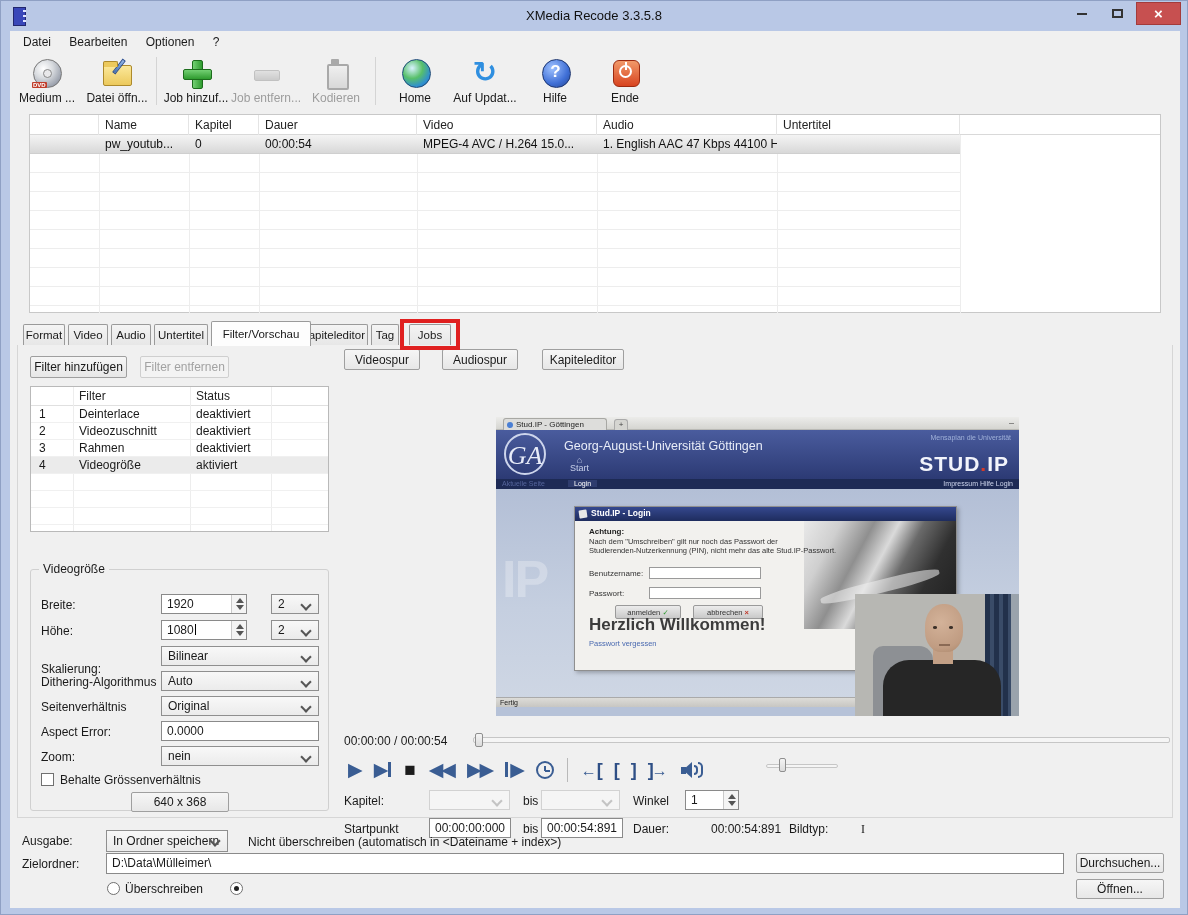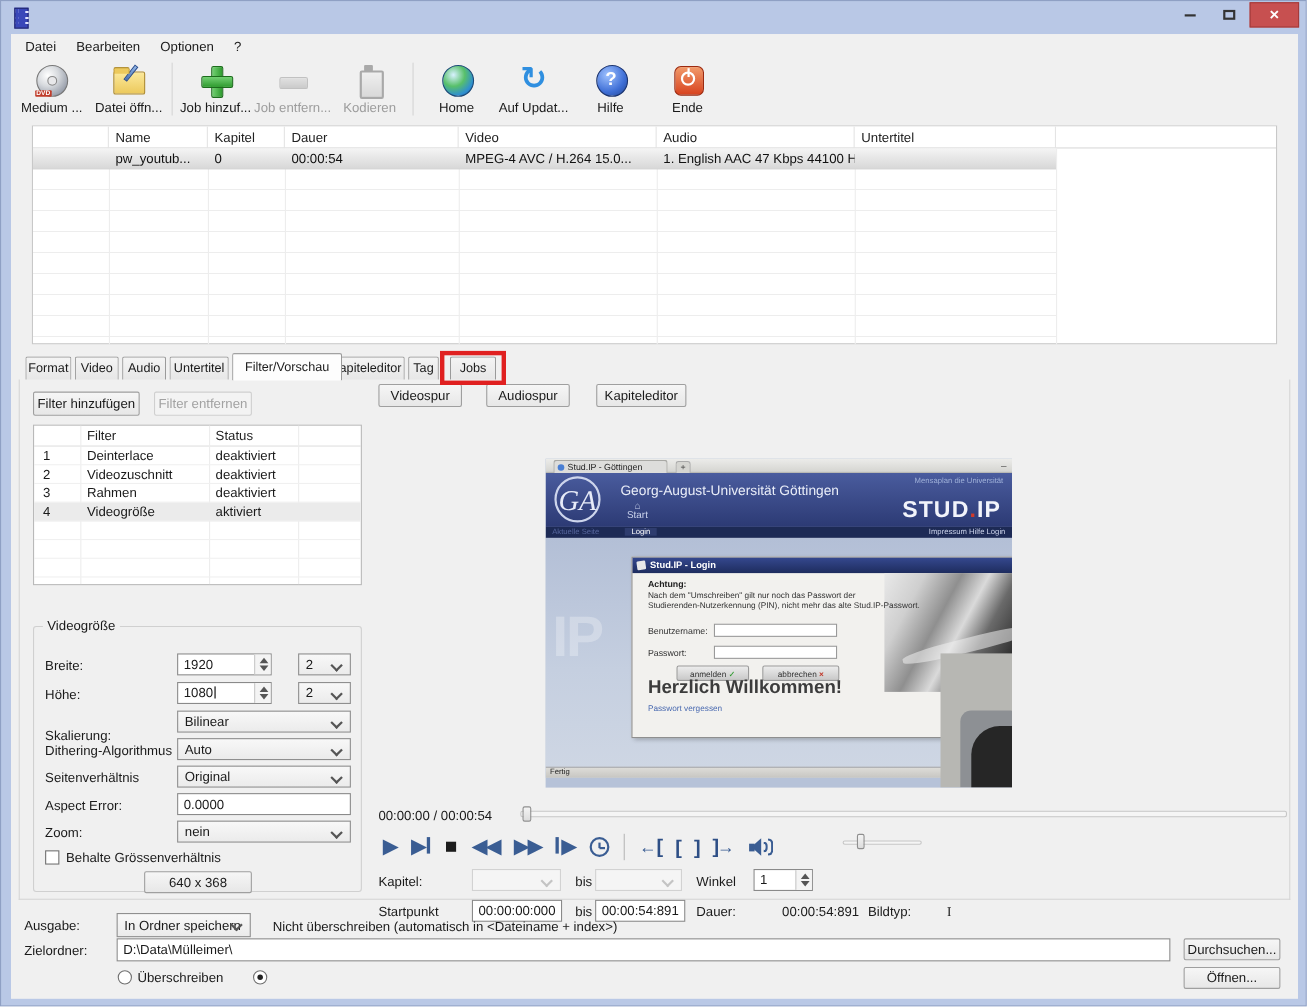--- a/index.html
+++ b/index.html
@@ -133,21 +133,21 @@
   .spk { position:relative; display:inline-block; width:24px; height:20px; }
   .spk .box { position:absolute; left:0; top:7px; width:5px; height:7px; background:#3a5d93; }
   .spk .tri { position:absolute; left:2px; top:2px; width:0; height:0; border-top:8px solid transparent; border-bottom:8px solid transparent; border-right:9px solid #3a5d93; }
   .spk .w1 { position:absolute; left:13px; top:5px; width:4px; height:10px; border:2px solid #3a5d93; border-left:none; border-radius:0 10px 10px 0; }
   .spk .w2 { position:absolute; left:17px; top:2px; width:5px; height:16px; border:2px solid #3a5d93; border-left:none; border-radius:0 14px 14px 0; }
 
   .track { position:absolute; background:#f5f5f5; border:1px solid #c6c6c6; border-radius:2px; }
   .thumb { position:absolute; background:linear-gradient(#f4f4f4,#dcdcdc); border:1px solid #8f8f8f; border-radius:2px; }
 
   
-  .prev { position:absolute; left:478px; top:72px; width:424px; height:299px; overflow:hidden; background:#b6c2d8; }
+  .prev { position:absolute; left:478px; top:72px; width:523px; height:299px; overflow:hidden; background:#b6c2d8; }
   .pv-tabbar { position:absolute; left:0; top:0; width:100%; height:13px; background:linear-gradient(#ececea,#d5d5d1); border-bottom:1px solid #b9b9b5; }
   .pv-tab { position:absolute; left:7px; top:1px; width:104px; height:12px; background:#dddddb; border:1px solid #a8a8a4; border-bottom:none; border-radius:3px 3px 0 0; font-size:8px; padding:1px 0 0 12px; color:#222; white-space:nowrap; overflow:hidden; }
   .pv-tab::before { content:""; position:absolute; left:3px; top:3px; width:6px; height:6px; border-radius:50%; background:#4a7fd4; }
   .pv-plus { position:absolute; left:118px; top:2px; width:14px; height:11px; background:#d5d5d1; border:1px solid #aaa; border-bottom:none; border-radius:3px 3px 0 0; font-size:8px; text-align:center; color:#444; }
   .pv-winmin { position:absolute; right:5px; top:1px; font-size:9px; color:#555; }
   .pv-head { position:absolute; left:0; top:13px; width:100%; height:49px; background:linear-gradient(#4a5c9e,#2c3a74); }
   .pv-logo { position:absolute; left:8px; top:3px; width:42px; height:42px; border:2px solid #cdd5ec; border-radius:50%; color:#e7ebf8; font-family:"Liberation Serif",serif; font-style:italic; font-size:26px; text-align:center; padding-top:6px; }
   .pv-uni { position:absolute; left:68px; top:9px; font-size:12.5px; color:#e9edf8; }
   .pv-start { position:absolute; left:74px; top:26px; font-size:9px; color:#c7d0ea; text-align:center; line-height:8px; }
   .pv-toplinks { position:absolute; right:8px; top:4px; font-size:7px; color:#9fb0d8; }
@@ -187,20 +187,21 @@
   .pv-cam .mouth { position:absolute; left:84px; top:50px; width:11px; height:1.5px; background:#8a6a55; }
   .lbl { font-size:12px; }
   .abs { position:absolute; }
 </style>
 </head>
 <body>
 
 <div class="win">
   <div class="titlebar">
     <span class="appicon"></span>
+    <span class="wtitle">XMedia Recode 3.3.5.8</span>
     <span class="winbtn btn-min"><i></i></span>
     <span class="winbtn btn-max"><i></i></span>
     <span class="winbtn btn-close">×</span>
   </div>
 
   <div class="client">
 
     <div class="menubar">
       <span>Datei</span>
       <span>Bearbeiten</span>

